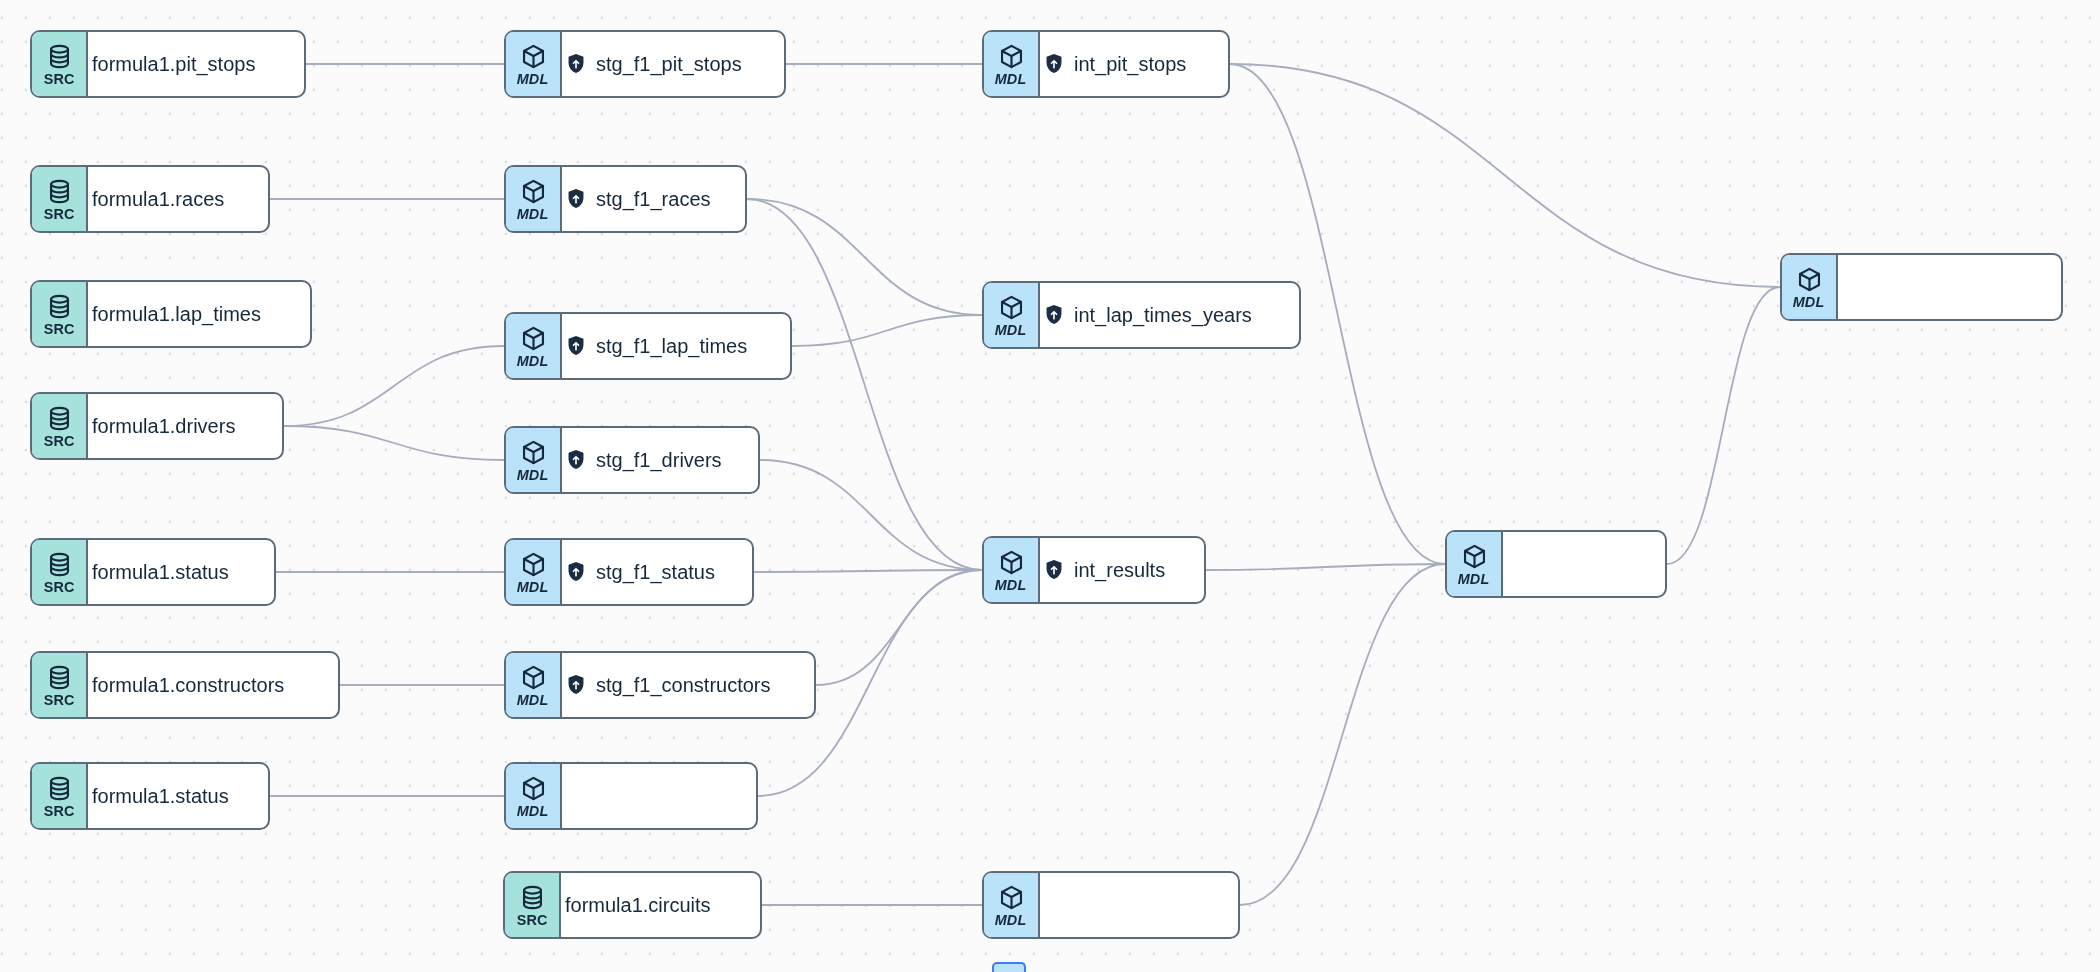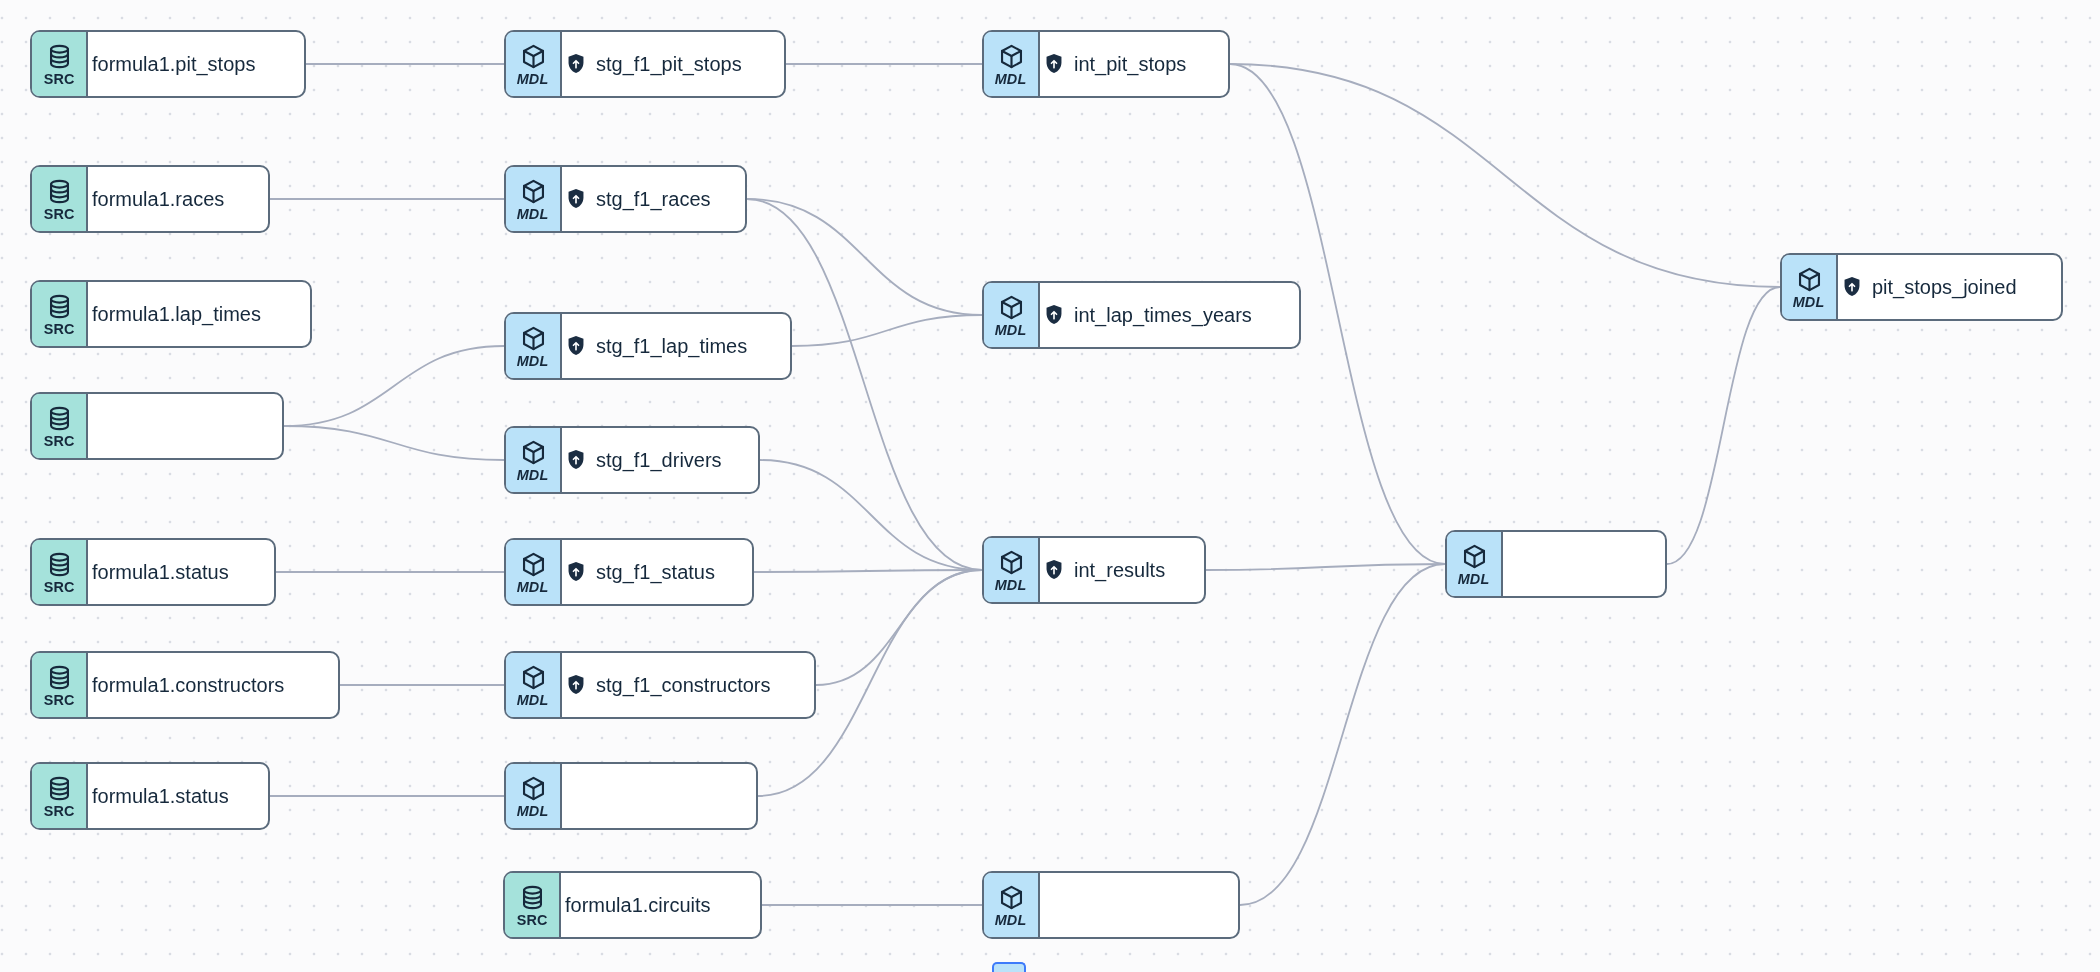--- a/index.html
+++ b/index.html
@@ -127,20 +127,23 @@
         <span class="badge-icon">
           <svg viewBox="0 0 24 24" fill="none" stroke="#16293C" stroke-width="1.9" stroke-linecap="round">
             <ellipse cx="12" cy="5.5" rx="7.5" ry="3"></ellipse>
             <path d="M4.5 5.5v13c0 1.66 3.36 3 7.5 3s7.5-1.34 7.5-3v-13"></path>
             <path d="M4.5 9.8c0 1.66 3.36 3 7.5 3s7.5-1.34 7.5-3"></path>
             <path d="M4.5 14.2c0 1.66 3.36 3 7.5 3s7.5-1.34 7.5-3"></path>
           </svg>
         </span>
         <span class="badge-label">SRC</span>
       </div>
+      <div class="body">
+        <span class="label">formula1.drivers</span>
+      </div>
     </div>
     <div class="node src" style="left: 30px; top: 538px; width: 246px; height: 68px;">
       <div class="badge">
         <span class="badge-icon">
           <svg viewBox="0 0 24 24" fill="none" stroke="#16293C" stroke-width="1.9" stroke-linecap="round">
             <ellipse cx="12" cy="5.5" rx="7.5" ry="3"></ellipse>
             <path d="M4.5 5.5v13c0 1.66 3.36 3 7.5 3s7.5-1.34 7.5-3v-13"></path>
             <path d="M4.5 9.8c0 1.66 3.36 3 7.5 3s7.5-1.34 7.5-3"></path>
             <path d="M4.5 14.2c0 1.66 3.36 3 7.5 3s7.5-1.34 7.5-3"></path>
           </svg>
@@ -427,24 +430,15 @@
     <div class="node mdl" style="left: 1780px; top: 253px; width: 283px; height: 68px;">
       <div class="badge">
         <span class="badge-icon">
           <svg viewBox="0 0 24 24" fill="none" stroke="#16293C" stroke-width="1.9" stroke-linejoin="round" stroke-linecap="round">
             <path d="M12 2.6 20.4 7.1 20.4 16.9 12 21.4 3.6 16.9 3.6 7.1 Z"></path>
             <path d="M3.6 7.1 12 11.6 20.4 7.1"></path>
             <path d="M12 11.6 V21.4"></path>
           </svg>
         </span>
         <span class="badge-label">MDL</span>
-      </div>
-      <div class="body">
-        <span class="shield">
-          <svg viewBox="0 0 22 24">
-            <path fill="#1B2D42" d="M11 1l8.2 2.9v6.4c0 5.6-3.3 9.7-8.2 11.7C6.1 20 2.8 15.9 2.8 10.3V3.9z"></path>
-            <path fill="none" stroke="#FFFFFF" stroke-width="1.8" stroke-linecap="round" stroke-linejoin="round" d="M11 16.2V8.4 M8.2 11.2 11 8.4l2.8 2.8"></path>
-          </svg>
-        </span>
-        <span class="label">pit_stops_joined</span>
       </div>
     </div>
   </div>
 
 </body></html>

